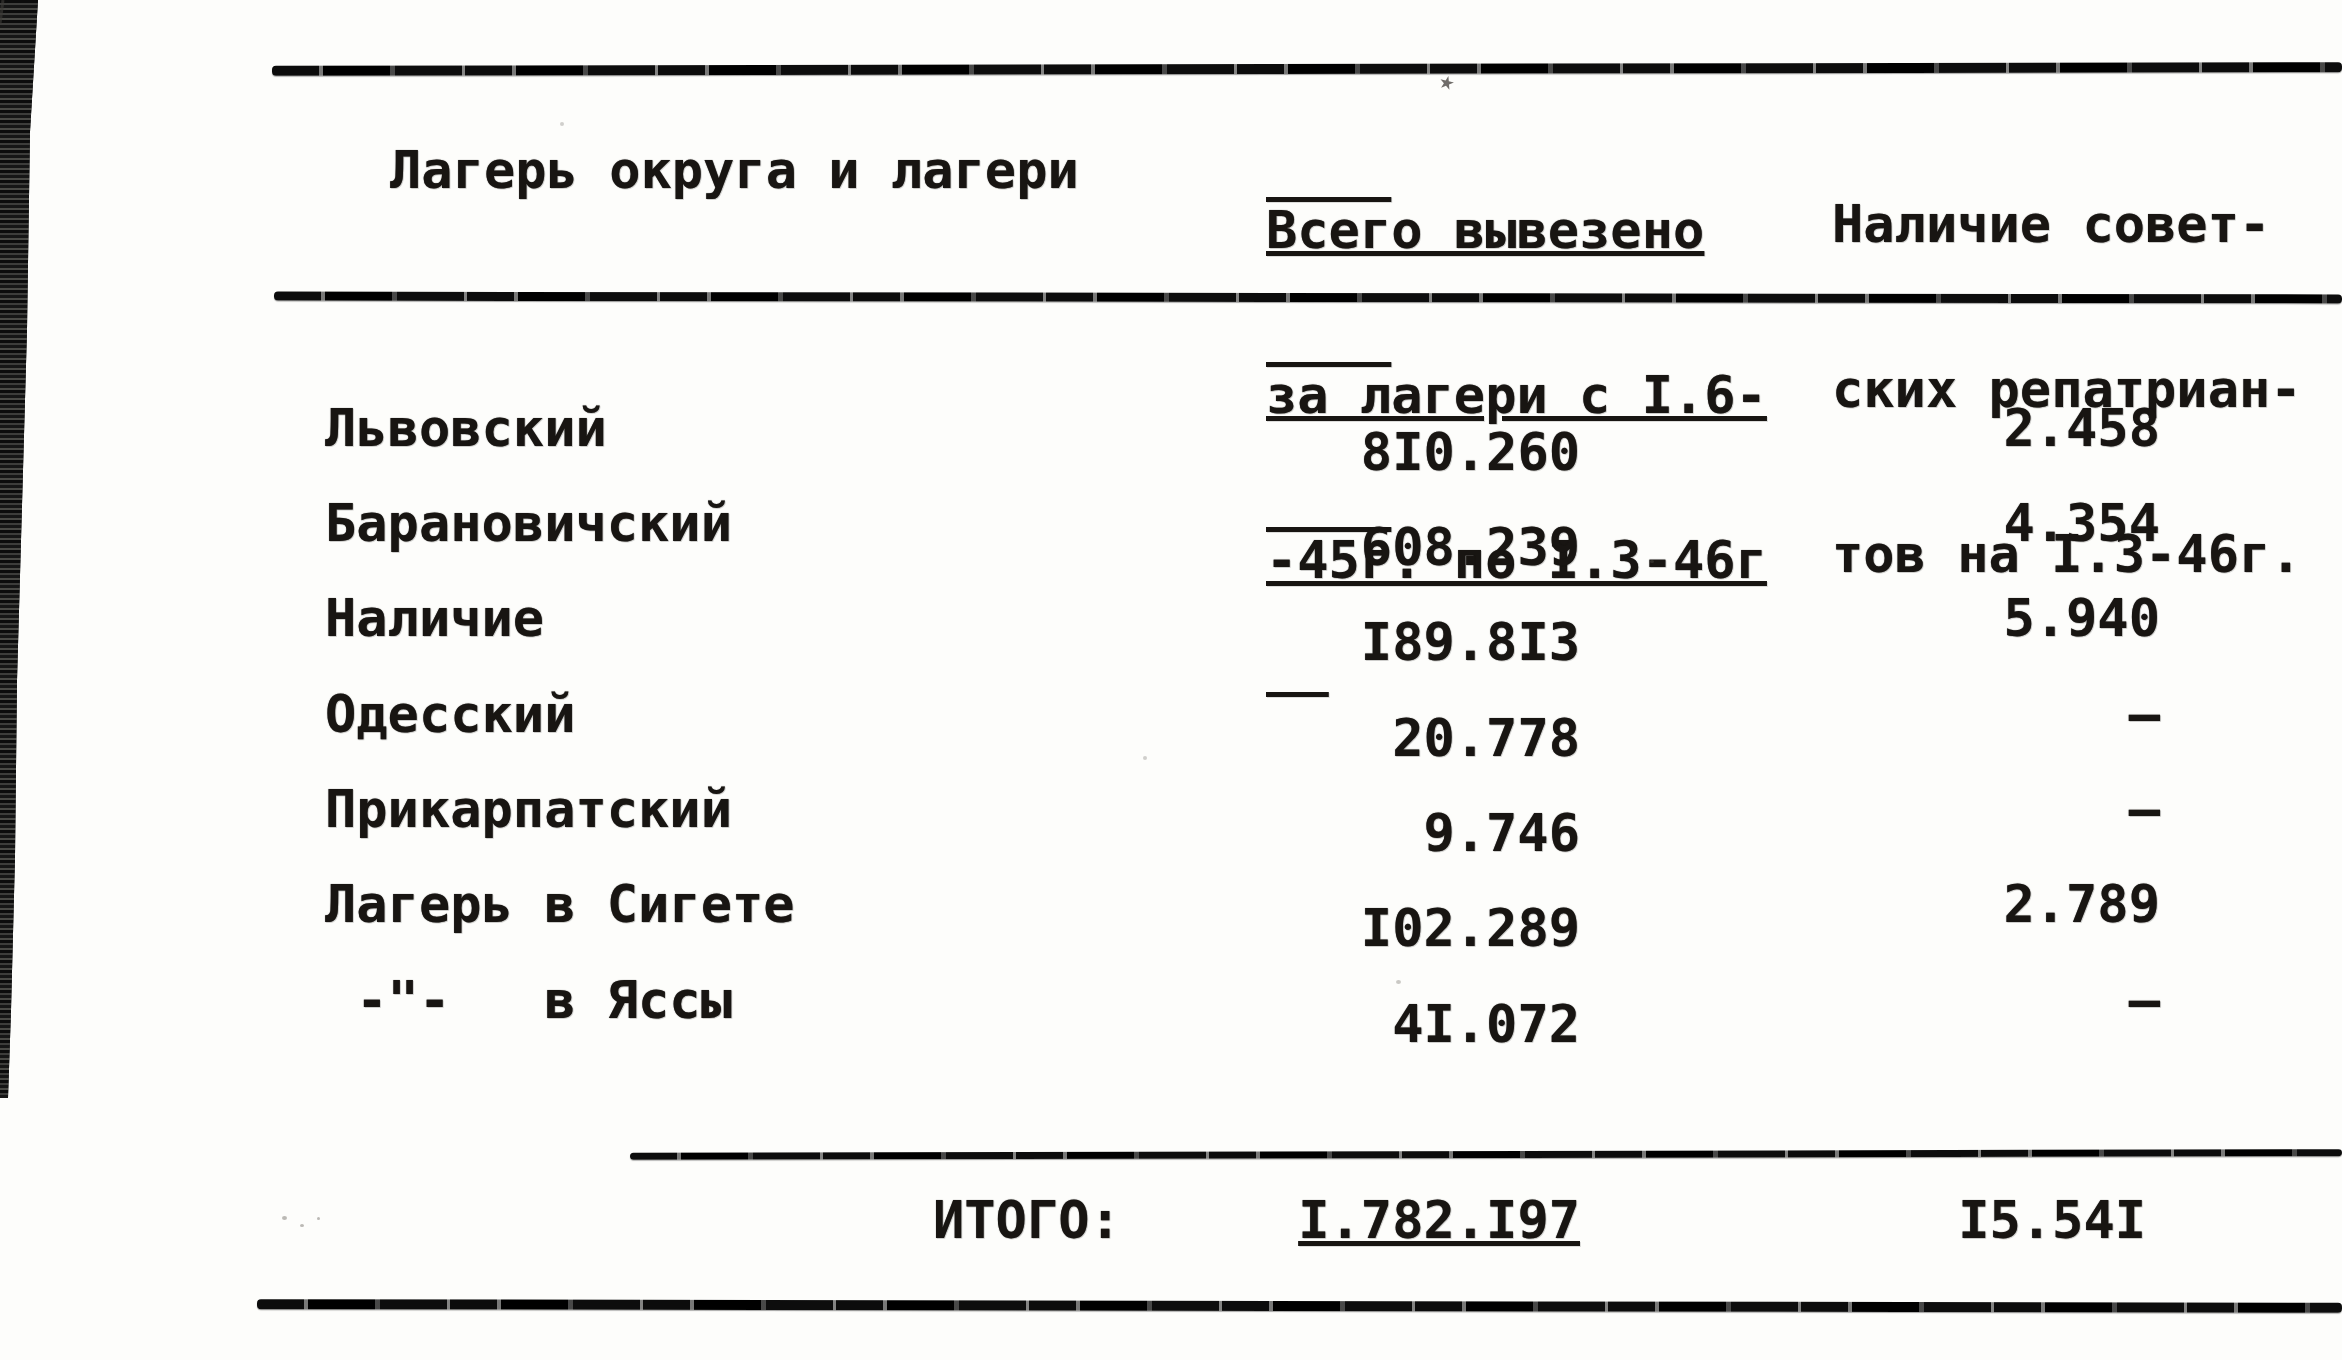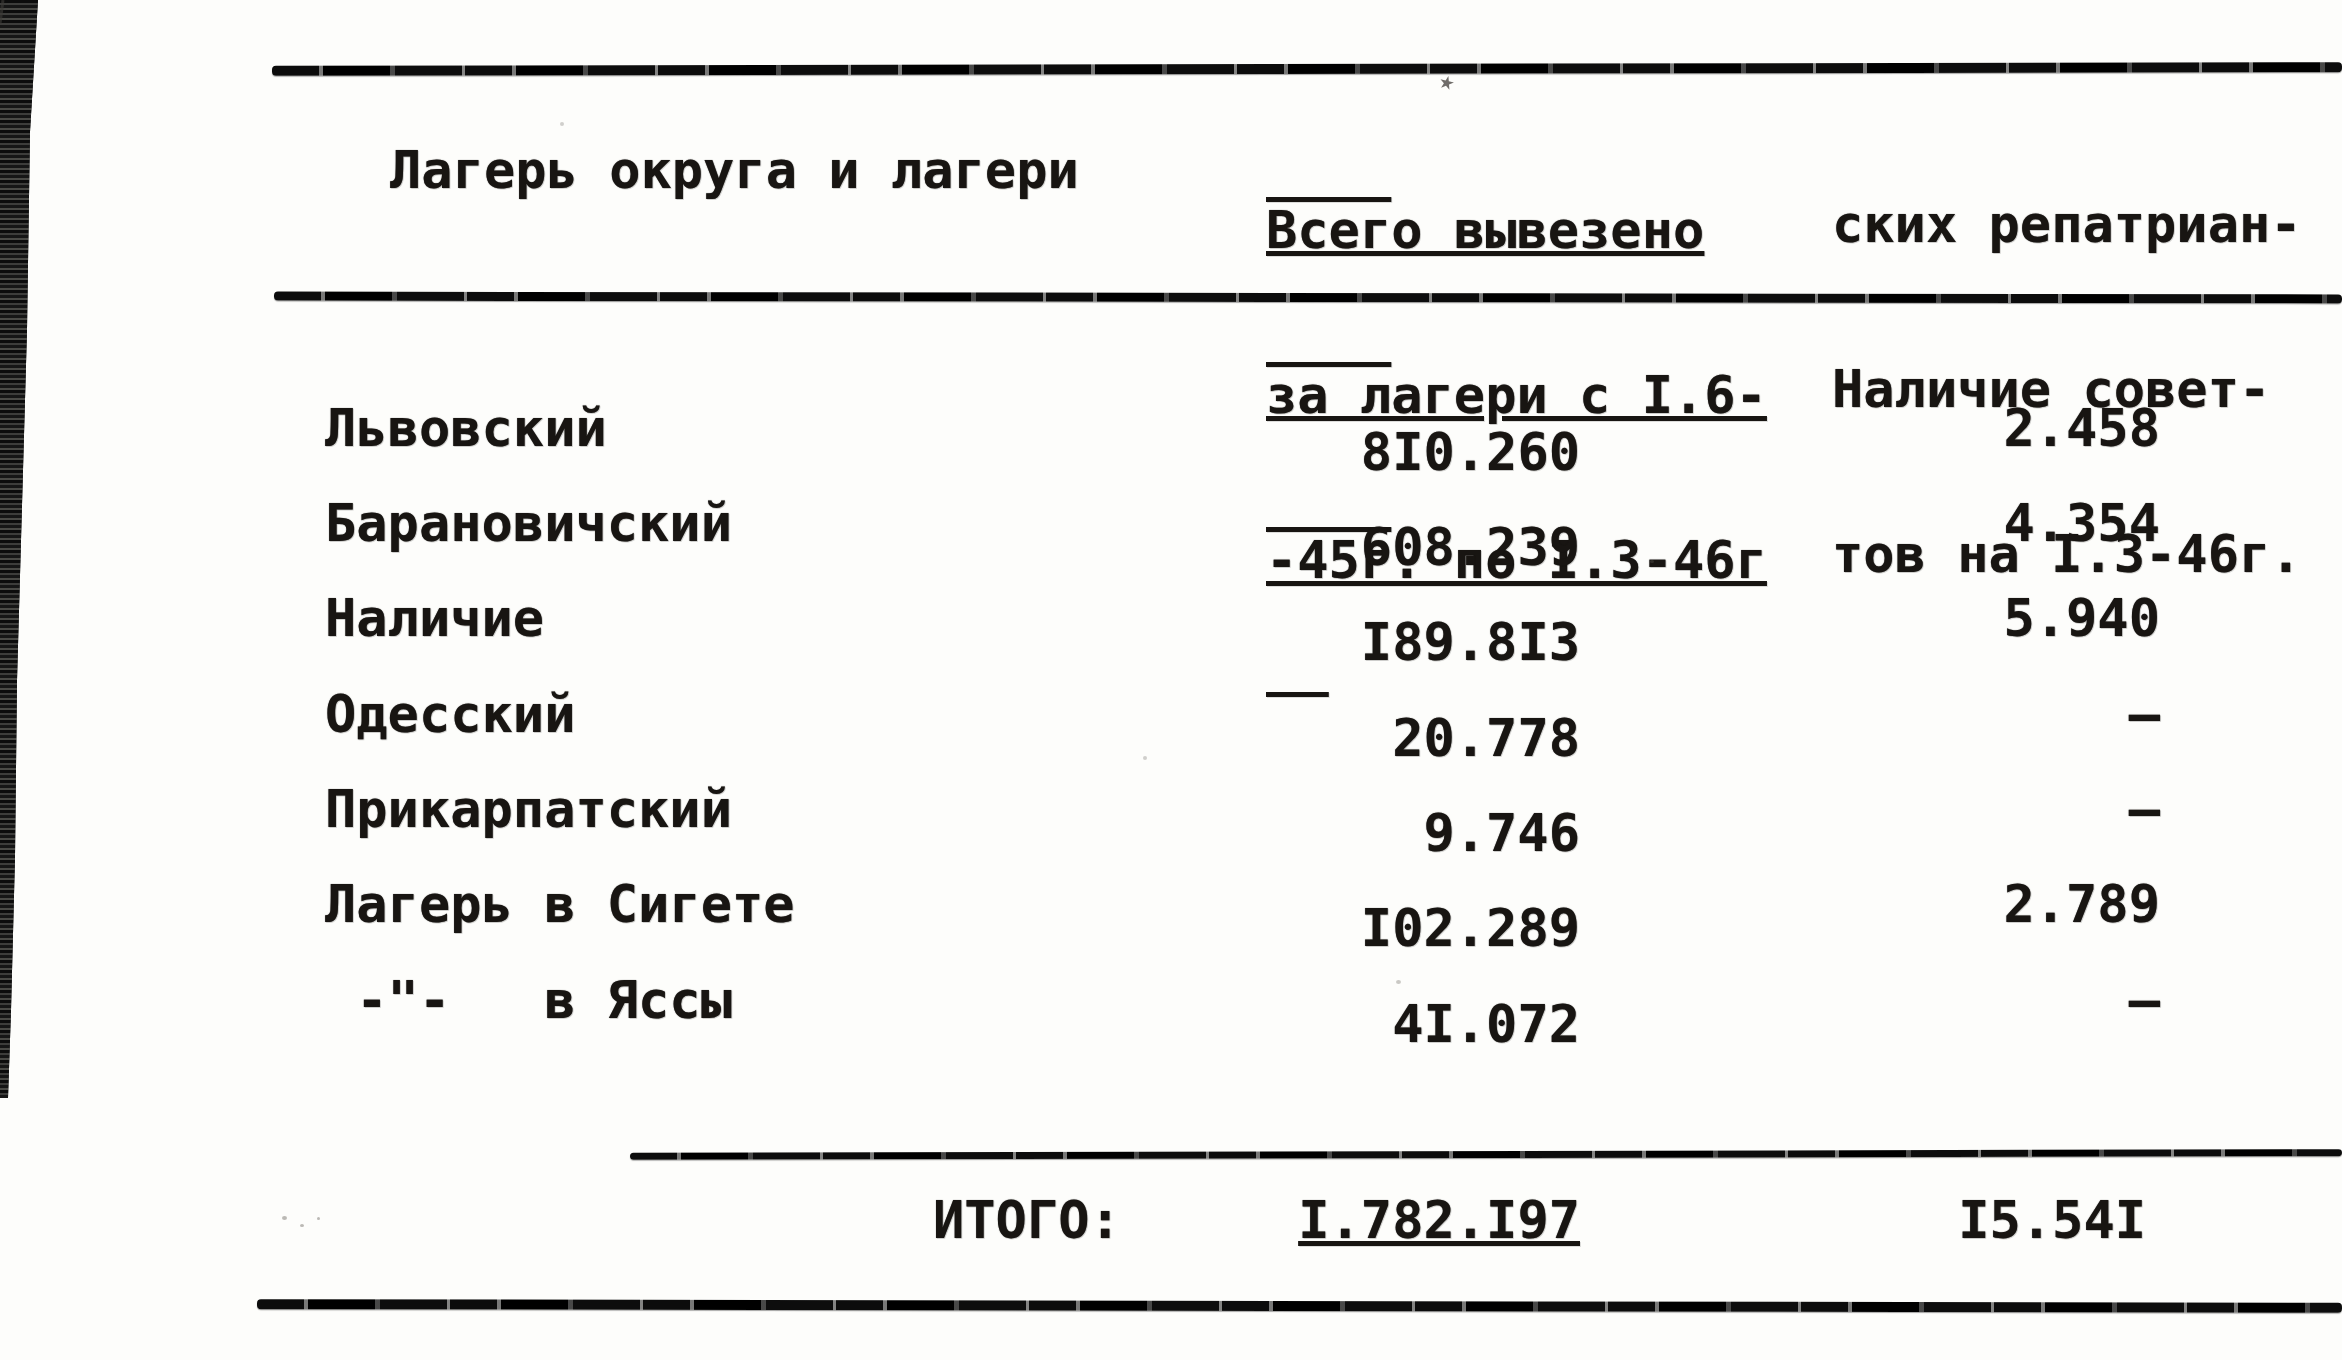--- a/index.html
+++ b/index.html
@@ -84,22 +84,22 @@
 
   <div class="txt hdr-col1">Лагерь округа и лагери</div>
 
   <div class="txt hdr-col2 hdr-lines">
     <div>Всего вывезено</div>
     <div>за лагери с I.6-</div>
     <div>-45г. по I.3-46г</div>
   </div>
 
   <div class="txt hdr-col3 hdr-lines">
+    <div>Наличие совет-</div>
     <div>ских репатриан-</div>
-    <div>Наличие совет-</div>
     <div>тов на I.3-46г.</div>
   </div>
 
   <div class="rule rule-header"></div>
 
   <div class="row" style="top:400px">
     <div class="txt cell-label">Львовский</div>
     <div class="txt cell-total">8I0.260</div>
     <div class="txt cell-present">2.458</div>
   </div>

